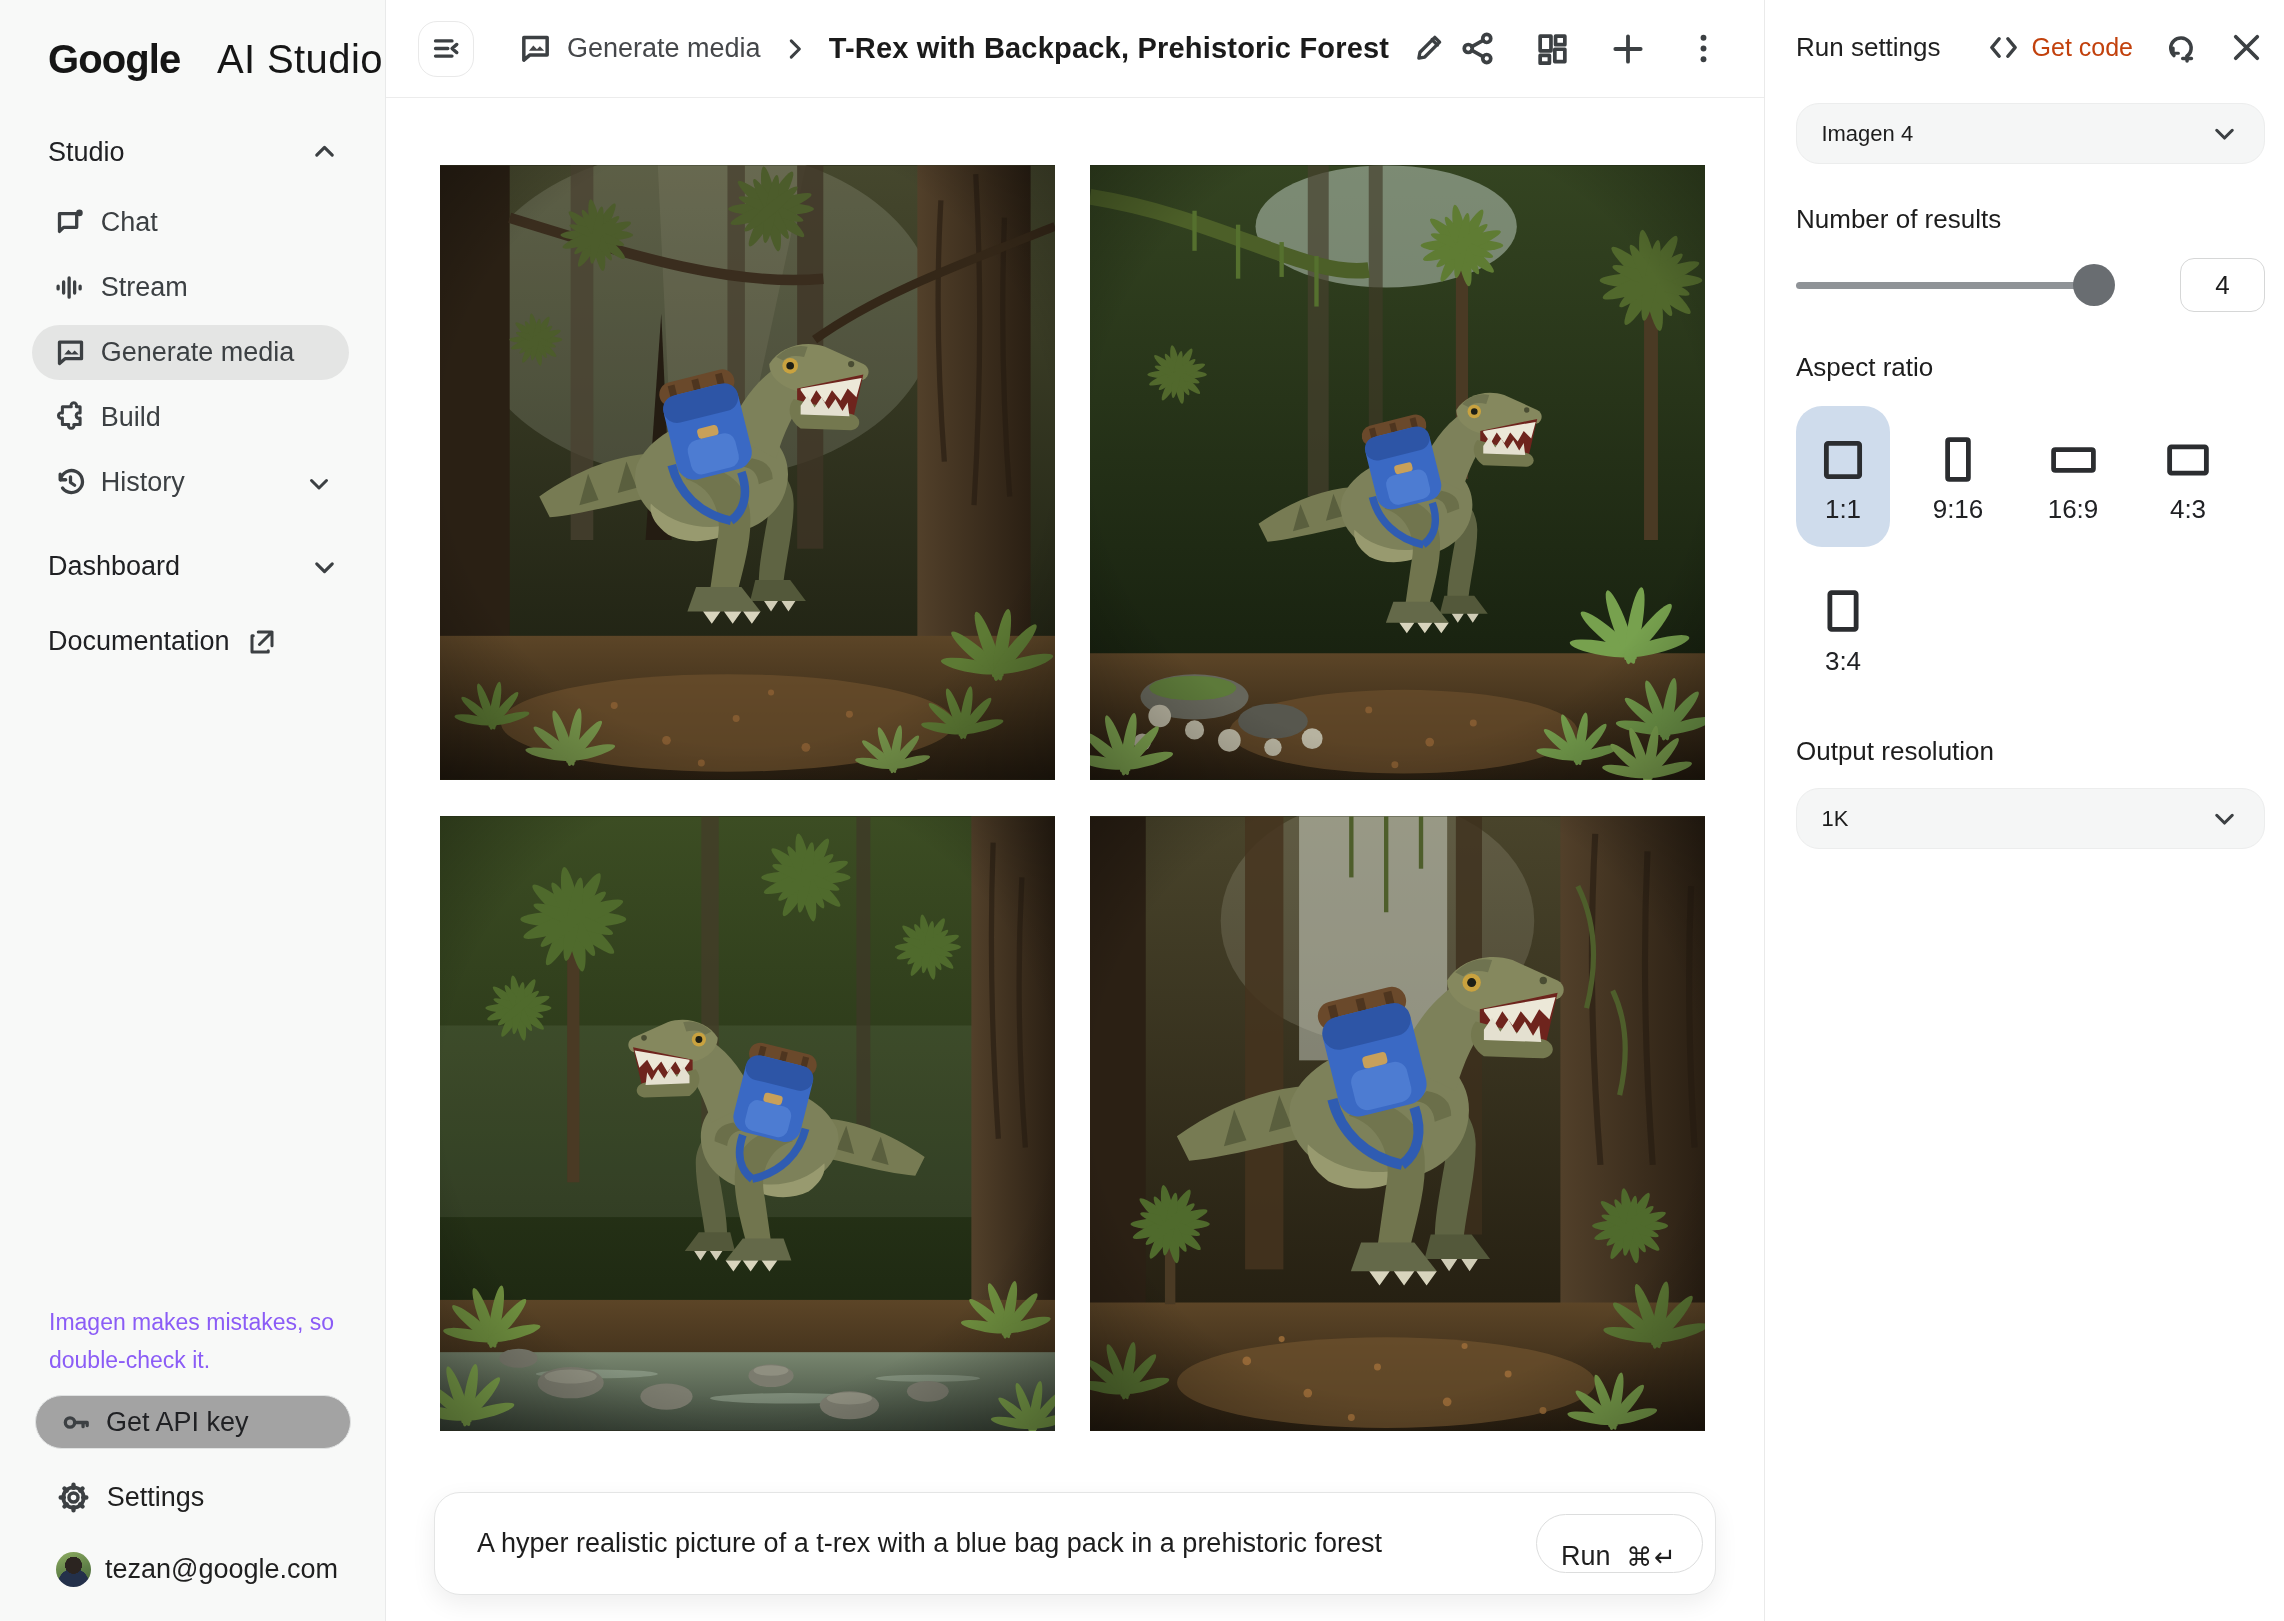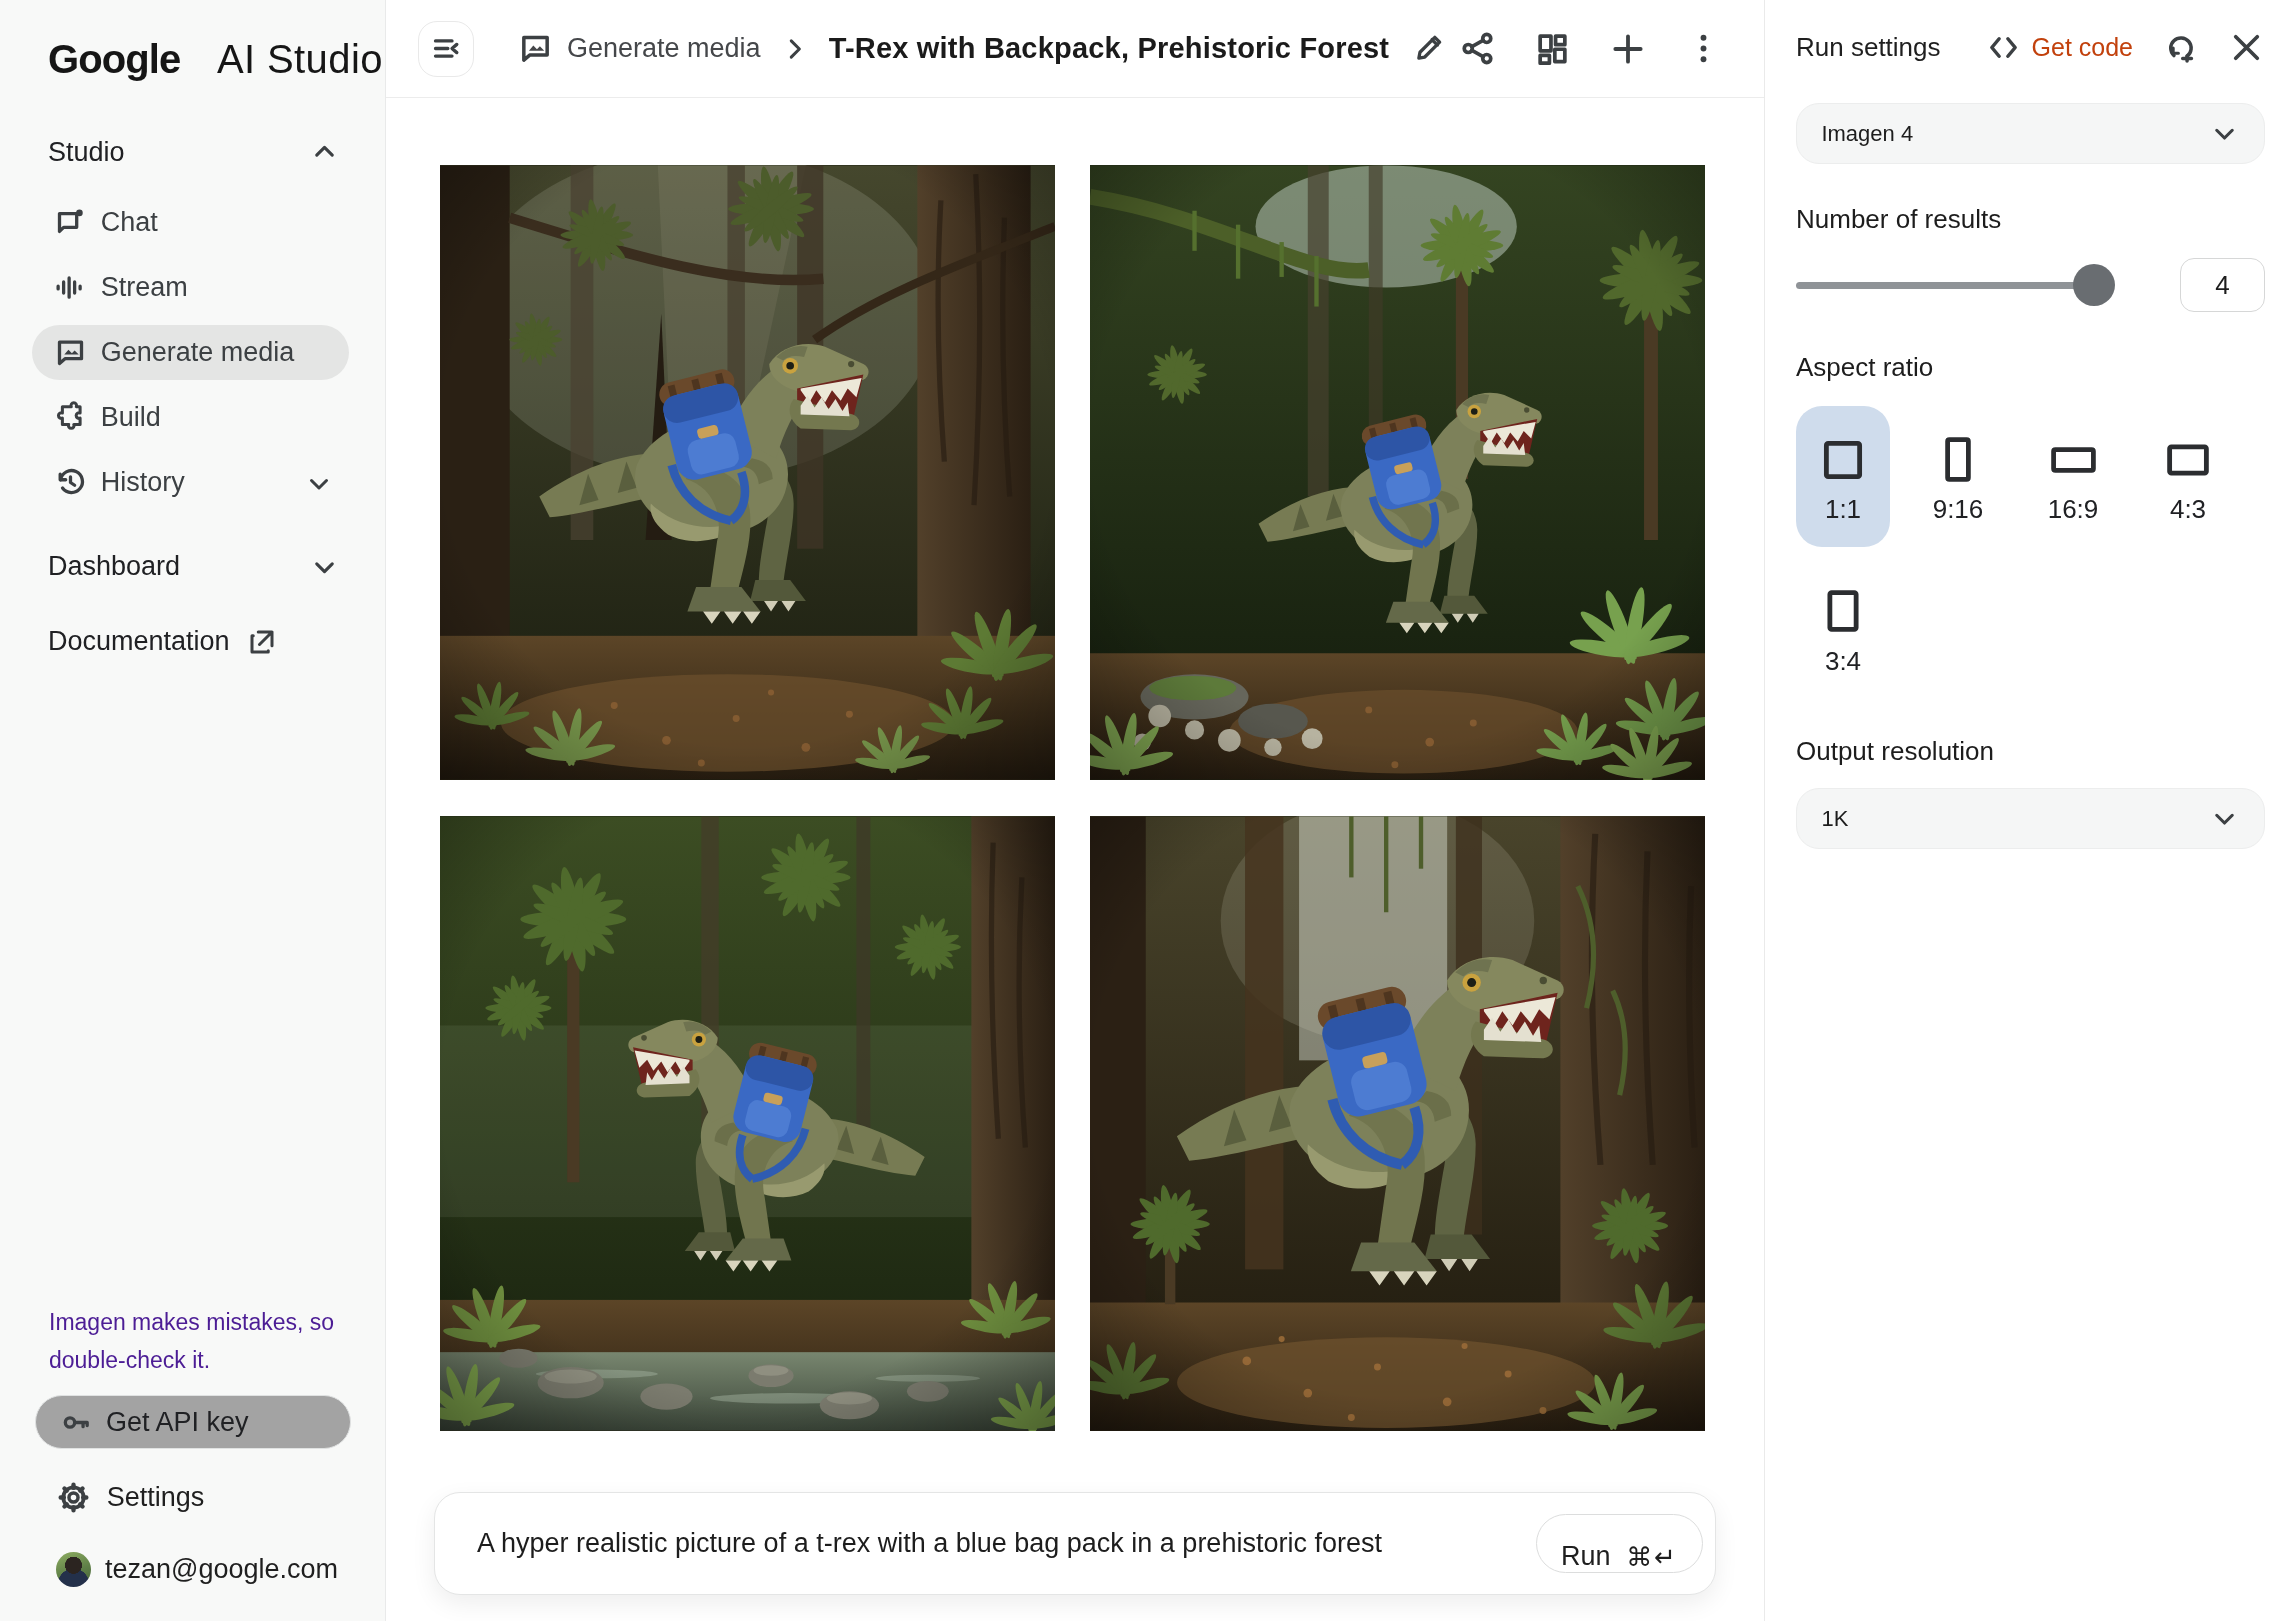--- a/index.html
+++ b/index.html
@@ -25,21 +25,21 @@
   .nav-item .nlabel { margin-left:8.7px; }
   .nav-item.active::before { content:""; position:absolute; left:32px; right:36px; top:5.2px;
     bottom:5.2px; background:#e4e5e4; border-radius:30px; }
   .nav-item.active > * { position:relative; }
   .nav-item .chev { margin-left:auto; margin-right:51px; }
   .mid-gap { height:26px; }
   .doc-row { display:flex; align-items:flex-end; padding-left:48px; height:65px;
     font-size:27px; color:#202124; cursor:pointer; }
   .doc-row .ext { margin-left:17.4px; }
   .sb-bottom { margin-top:auto; padding:0 35px 23px 35px; }
-  .disclaimer { padding-left:14px; font-size:23px; line-height:38px; color:#4c1d95; }
+  .disclaimer { padding-left:14px; font-size:23px; line-height:38px; color:#8b5cf6; }
   .api-btn { margin-top:15.7px; width:316px; height:54px; border:1.7px solid #e0e2e2; background:#a3a3a3;
     border-radius:31px; display:flex; align-items:center; padding-left:23px; font-size:27px;
     color:#202124; cursor:pointer; gap:14px; }
   .settings-row { display:flex; align-items:center; gap:15.7px; margin-top:19px; height:58px;
     padding-left:21px; font-size:27px; cursor:pointer; }
   .account-row { display:flex; align-items:center; gap:14px; margin-top:14px; height:58px;
     padding-left:21px; font-size:27px; cursor:pointer; }
   .avatar { width:35px; height:35px; border-radius:50%;
     background:radial-gradient(circle at 50% 38%, #2b2420 0 30%, rgba(43,36,32,0) 31%),
                radial-gradient(circle at 50% 92%, #23304a 0 42%, rgba(35,48,74,0) 43%),

